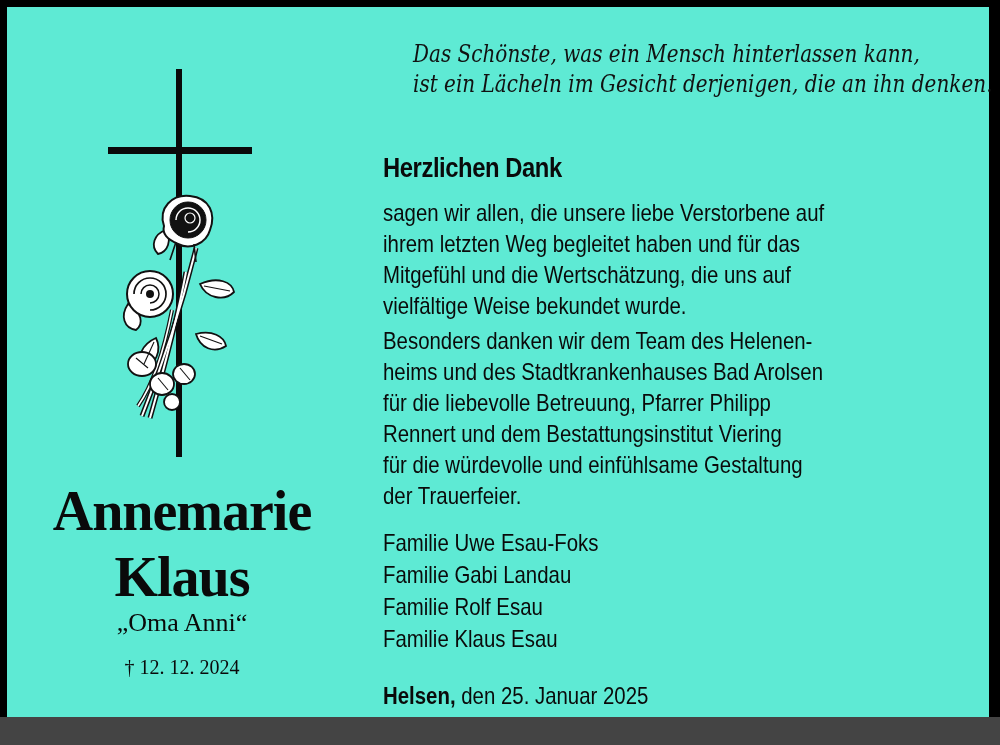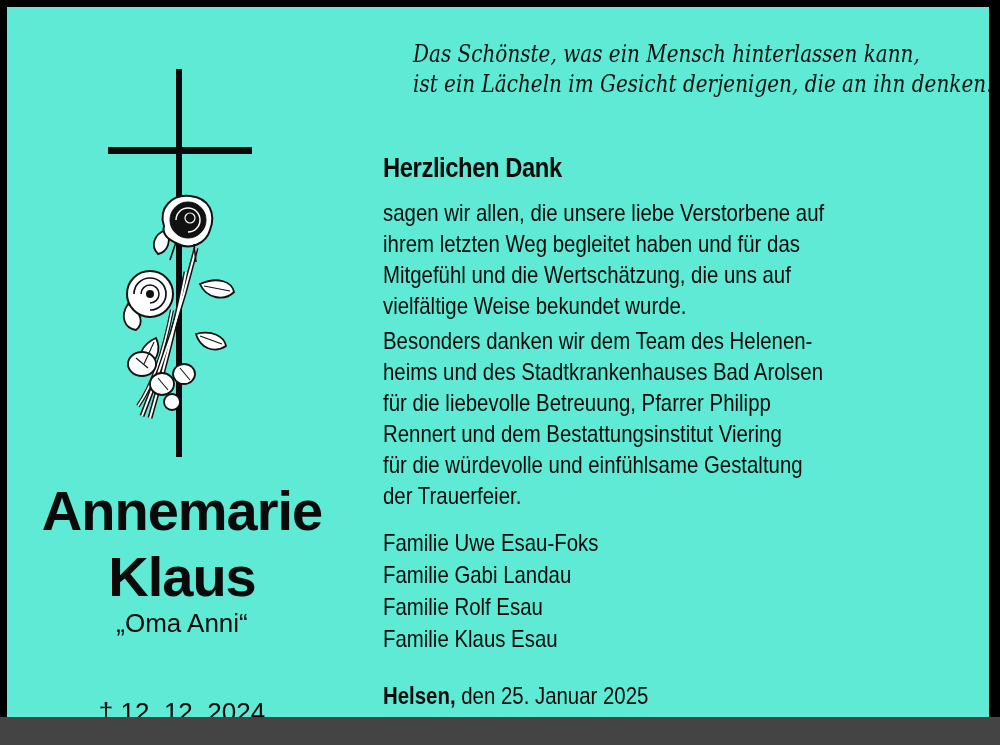--- a/index.html
+++ b/index.html
@@ -27,29 +27,29 @@
     white-space: nowrap;
     color: #111;
   }
 
   .cross-bar { position: absolute; background: #0a0a0a; }
   .cross-v { left: 176px; top: 69px;  width: 6px;   height: 388px; }
   .cross-h { left: 108px; top: 147px; width: 144px; height: 7px; }
 
   .roses { position: absolute; left: 112px; top: 186px; }
 
-  .left-col { position: absolute; left: 10px; width: 344px; text-align: center; white-space: nowrap; }
+  .left-col { position: absolute; left: 10px; width: 344px; text-align: center; white-space: nowrap; font-family: Liberation Serif, serif; }
   .name {
     top: 478px;
     font-size: 56px; line-height: 66px; font-weight: bold;
     letter-spacing: -1px;
   }
   .nickname { top: 608px; font-size: 26px; }
   .birth    { top: 651px; font-size: 26px; }
-  .death    { top: 697px; font-size: 26px; }
+  .death    { top: 656px; font-size: 20px; }
 
   .right-col { position: absolute; left: 383px; white-space: nowrap; transform: scaleX(0.85); transform-origin: 0 0; }
   .heading  { top: 152px; font-size: 28px; font-weight: bold; letter-spacing: -0.5px; }
   .para     { font-size: 24px; line-height: 31px; }
   .para-1   { top: 197px; }
   .para-2   { top: 325px; }
   .family   { top: 527px; font-size: 24px; line-height: 32px; }
   .signoff  { top: 682px; font-size: 24px; }
   .signoff .place { font-weight: bold; }
 </style>

